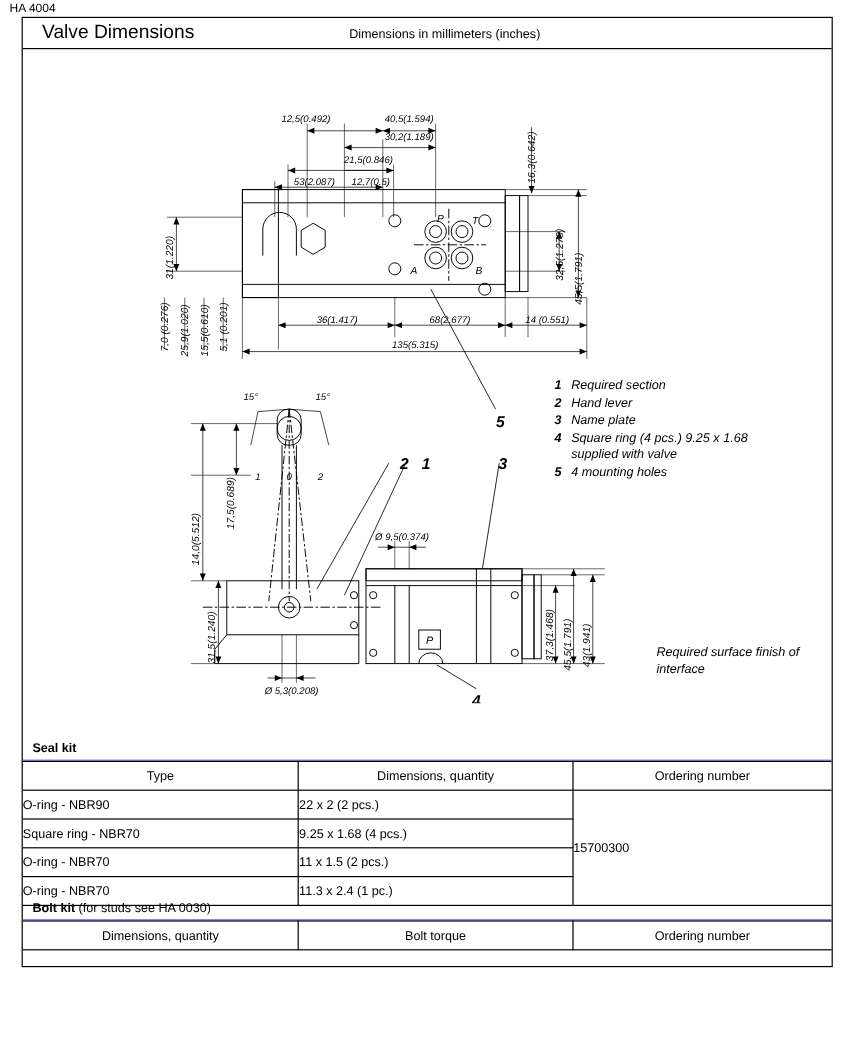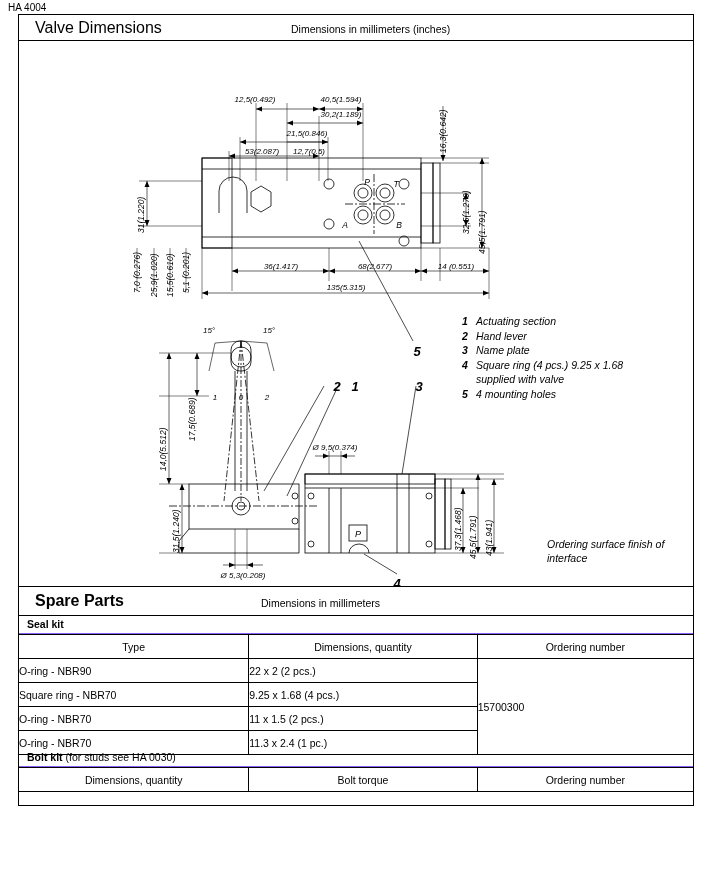--- a/index.html
+++ b/index.html
@@ -442,21 +442,21 @@
           <text x="318" y="350" text-anchor="middle">2</text>
           <text x="336" y="350" text-anchor="middle">1</text>
           <text x="400" y="350" text-anchor="middle">3</text>
           <text x="378" y="547" text-anchor="middle">4</text>
         </g>
       </svg>
 
       <div class="legend">
         <div class="row">
           <span class="num">1</span>
-          <span>Actuating section</span>
+          <span>Required section</span>
         </div>
         <div class="row">
           <span class="num">2</span>
           <span>Hand lever</span>
         </div>
         <div class="row">
           <span class="num">3</span>
           <span>Name plate</span>
         </div>
         <div class="row">
@@ -464,29 +464,25 @@
           <span>Square ring (4 pcs.) 9.25 x 1.68</span>
           <div>supplied with valve</div>
         </div>
         <div class="row">
           <span class="num">5</span>
           <span>4 mounting holes</span>
         </div>
       </div>
 
       <div class="surface-note">
-        <div>Ordering surface finish of</div>
+        <div>Required surface finish of</div>
         <div>interface</div>
       </div>
     </div>
 
-    <div class="sp-hdr">
-      <div class="sp-title">Spare Parts</div>
-      <div class="sp-sub">Dimensions in millimeters</div>
-    </div>
 
     <div class="band" style="top:601px;">
       <span>Seal kit</span>
     </div>
 
     <table class="tbl" style="top:619px;">
       <tbody>
           <tr>
         <th style="width:230px" class="vsep">Type</th>
         <th style="width:228px" class="vsep">Dimensions, quantity</th>

